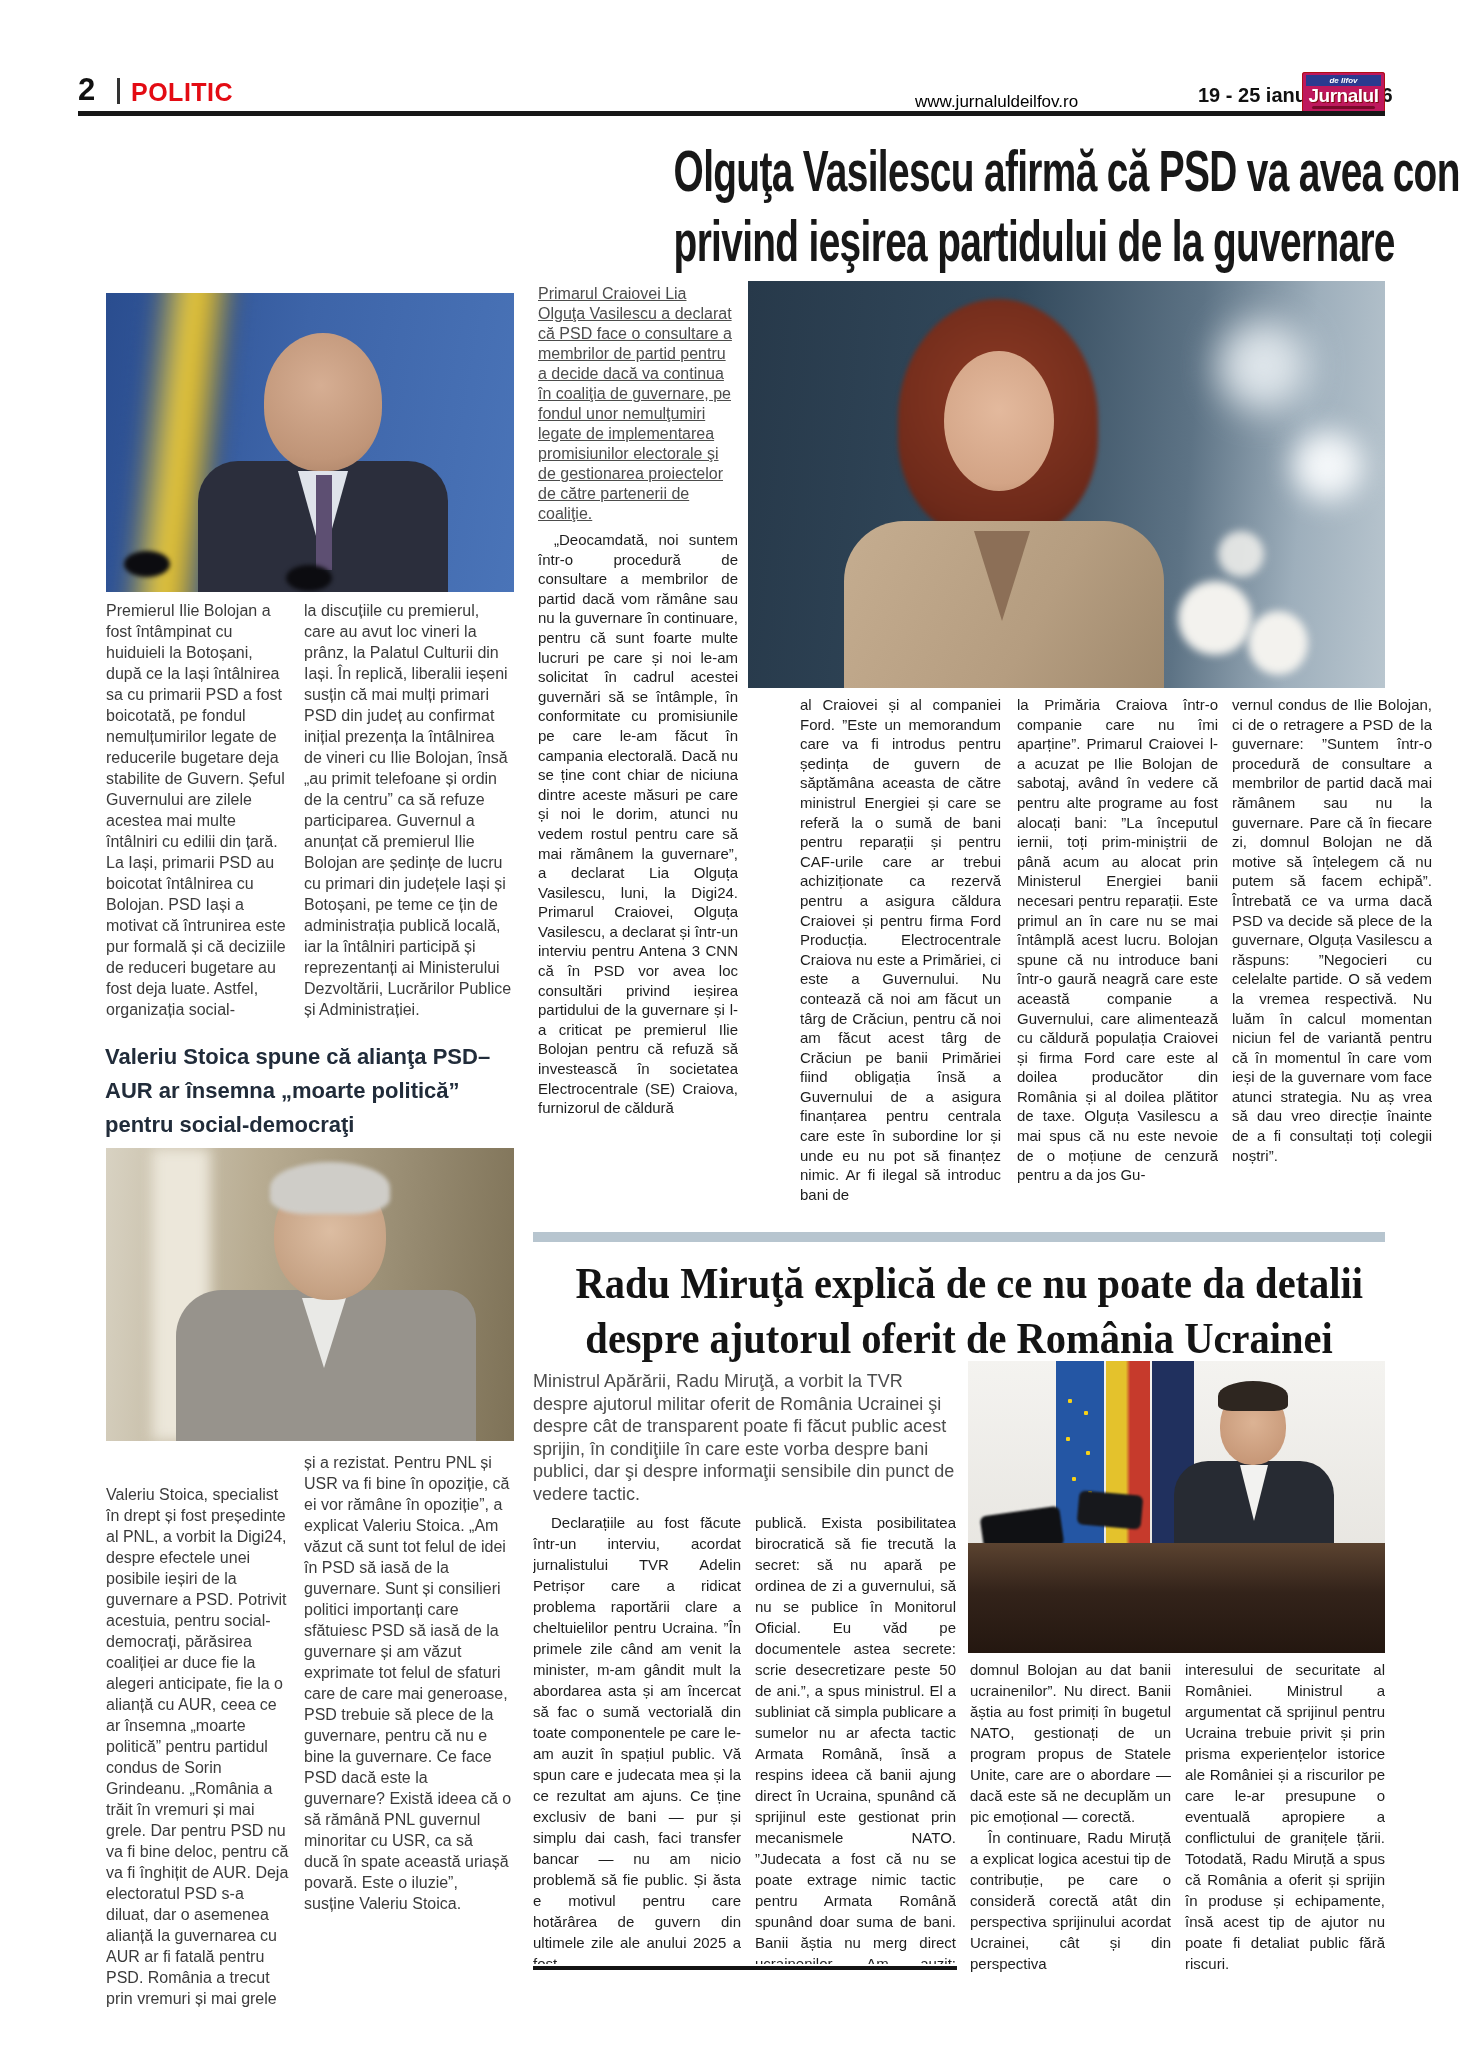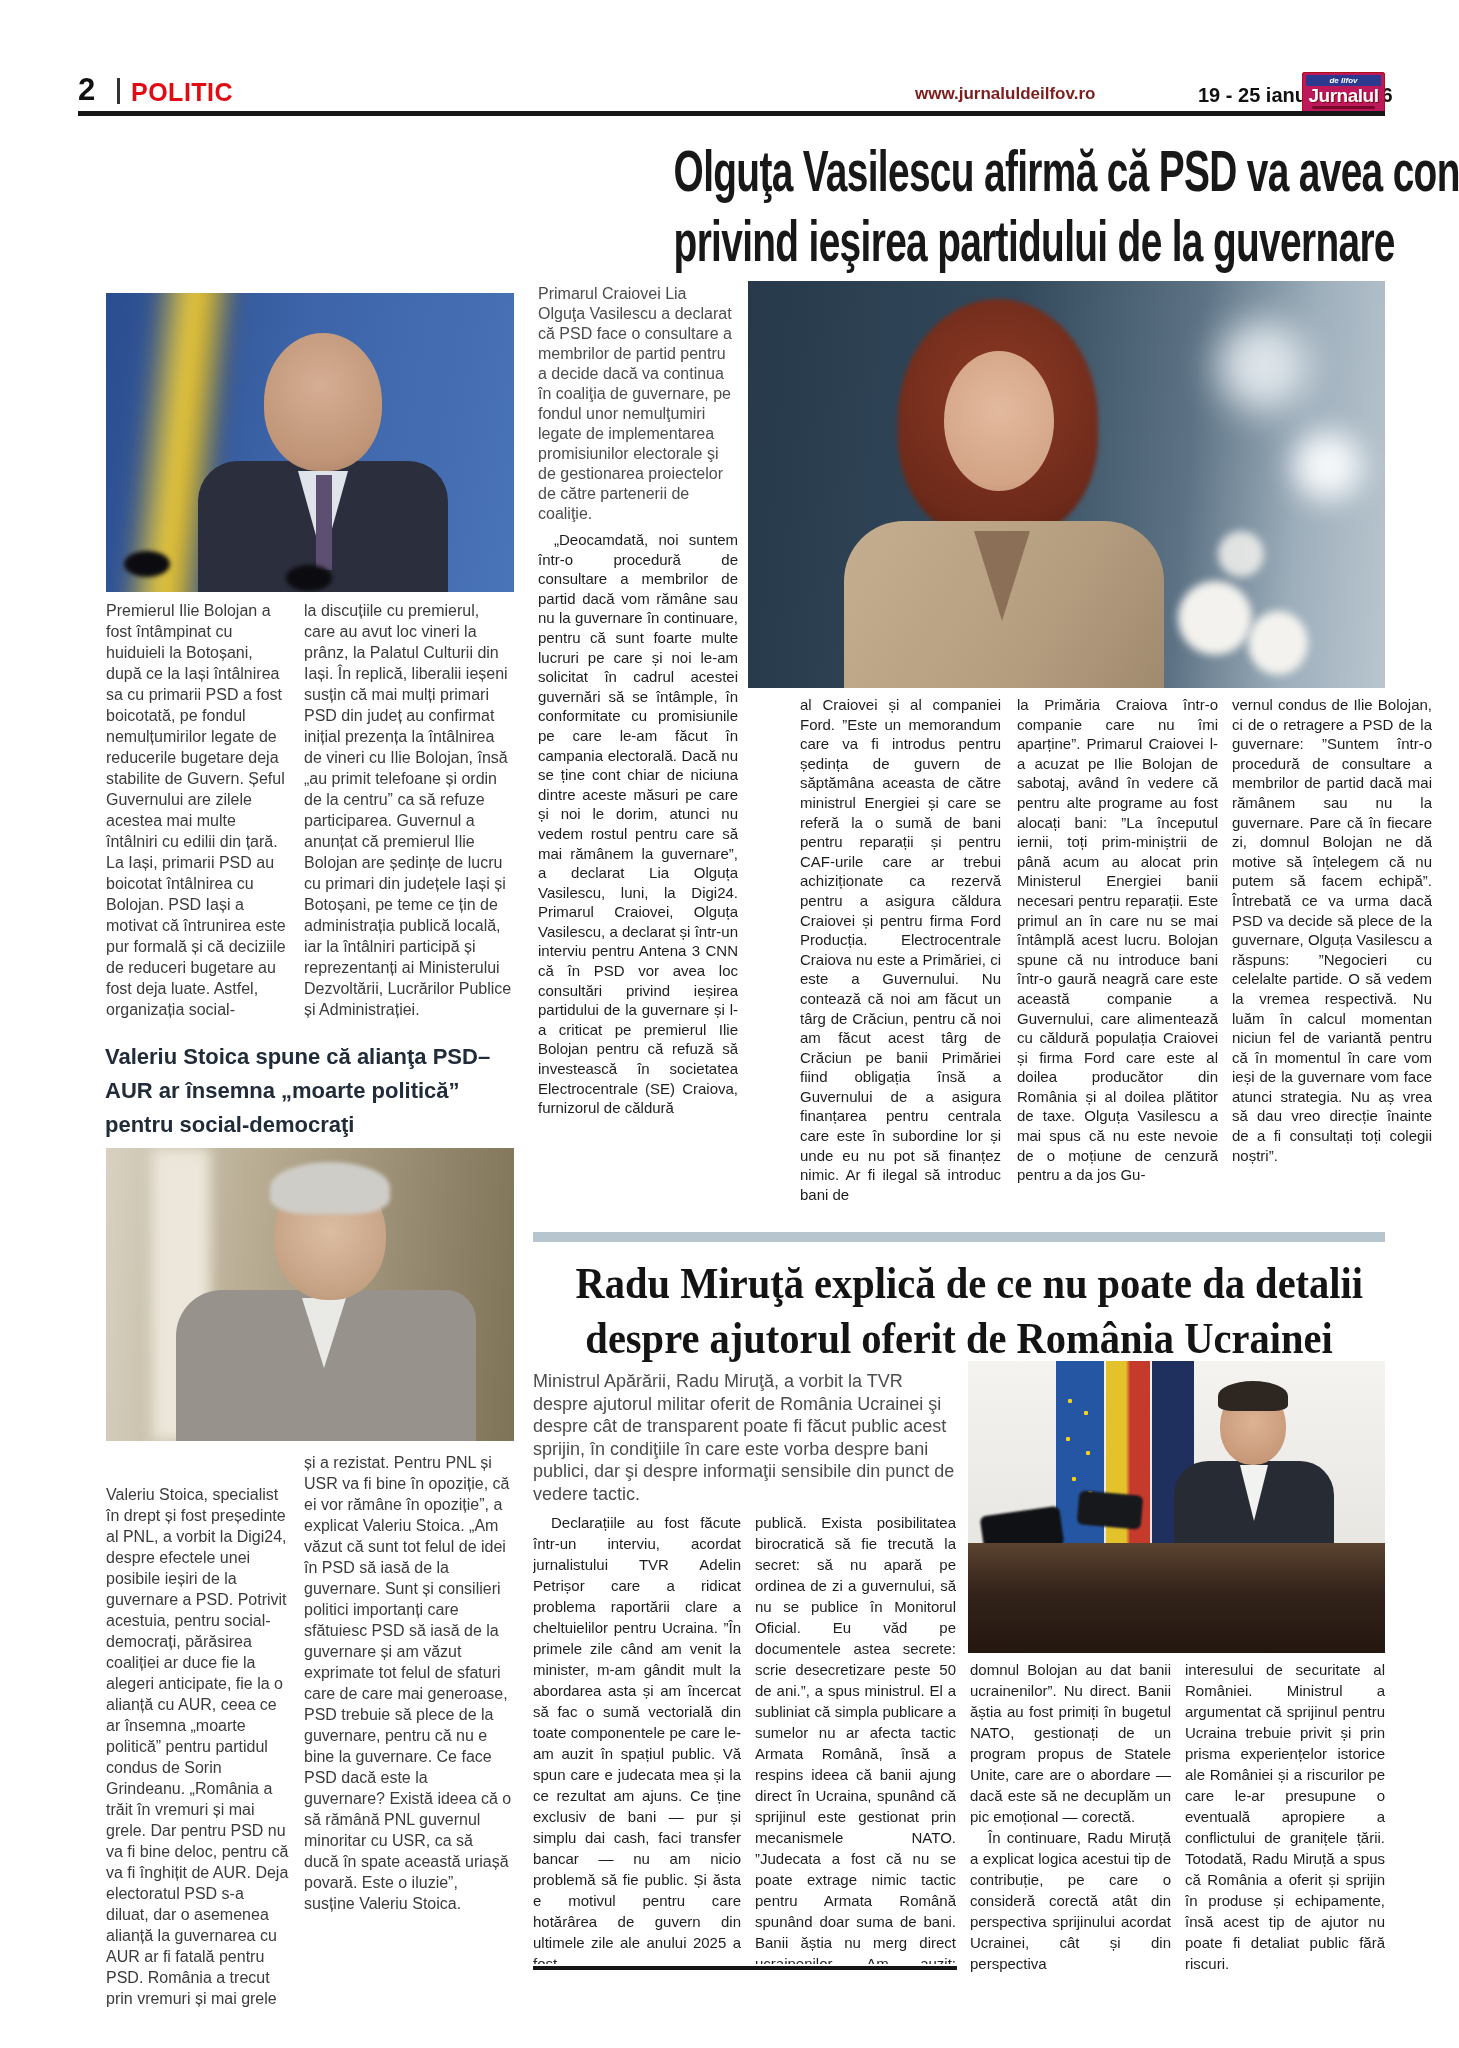--- a/index.html
+++ b/index.html
@@ -4,21 +4,21 @@
 <style>
   html,body{margin:0;padding:0;background:#e9e9e9;}
   #page{position:relative;width:1459px;height:2048px;background:#ffffff;margin:0 auto;
         font-family:"Liberation Sans","DejaVu Sans",sans-serif;overflow:hidden;color:#1d1d1d;}
   .abs{position:absolute;}
 
   
   .h-num{left:78px;top:72px;font-size:31px;font-weight:bold;color:#111;}
   .h-bar{left:117px;top:78px;width:3px;height:26px;background:#333;}
   .h-section{left:131px;top:78px;font-size:25px;font-weight:bold;color:#e30b13;letter-spacing:.5px;}
-  .h-web{left:915px;top:84px;font-size:17px;font-weight:bold;color:#7f1d1d;}
+  .h-web{left:915px;top:92px;font-size:17px;font-weight:normal;color:#000000;}
   .h-date{left:1198px;top:84px;font-size:20px;font-weight:bold;color:#111;}
   .h-rule{left:78px;top:111px;width:1307px;height:5px;background:#161616;}
   .logo{left:1302px;top:72px;width:83px;height:41px;background:#be185d;border-radius:3px;
         box-shadow:0 0 0 1px #b00f14 inset;text-align:center;}
   .logo-top{margin:3px 4px 0 4px;height:11px;background:#2b3a8f;color:#fff;
             font-size:8px;font-weight:bold;font-style:italic;line-height:11px;}
   .logo-name{color:#fff;font-weight:bold;font-size:19px;line-height:20px;letter-spacing:-.5px;
              text-shadow:1px 1px 0 #7e0a0e;}
   .logo-tag{margin:0 10px;height:3px;background:rgba(60,0,0,.55);border-radius:2px;}
 
@@ -91,21 +91,21 @@
   .p-radu .desk{left:0;top:182px;width:417px;height:110px;background:linear-gradient(180deg,#5b4330,#33231a 45%,#241710);}
   .p-radu .phone1{left:14px;top:150px;width:80px;height:40px;background:#101114;border-radius:6px;transform:rotate(-8deg);filter:blur(1px);}
   .p-radu .phone2{left:110px;top:132px;width:64px;height:34px;background:#17181c;border-radius:6px;transform:rotate(5deg);filter:blur(1px);}
 
   
   .main-hl{left:533px;width:852px;text-align:center;font-weight:bold;color:#181818;
            font-size:58px;line-height:70px;transform:scaleX(.67);letter-spacing:-1px;white-space:nowrap;}
   .main-hl1{top:136px;}
   .main-hl2{top:206px;}
   .lead-col{left:538px;top:284px;width:200px;height:921px;overflow:hidden;}
-  .lead-text{font-size:16px;line-height:20px;color:#4c4c4c;}
+  .lead-text{font-size:16px;line-height:20px;color:#4c4c4c;text-decoration:underline;}
   .quote-text{margin-top:6px;font-size:15px;line-height:19.6px;color:#1d1d1d;text-align:justify;
               text-indent:16px;}
   .main-col{font-size:15px;line-height:19.6px;color:#1d1d1d;text-align:justify;overflow:hidden;height:512px;top:695px;margin-left:47px;}
   .m-col2{left:753px;width:201px;}
   .m-col3{left:970px;width:201px;}
   .m-col4{left:1185px;width:200px;}
 
   
   .divider{left:533px;top:1232px;width:852px;height:10px;background:#b7c5cf;}
   .radu-hl{left:533px;width:852px;text-align:center;font-family:"Liberation Serif","DejaVu Serif",serif;

